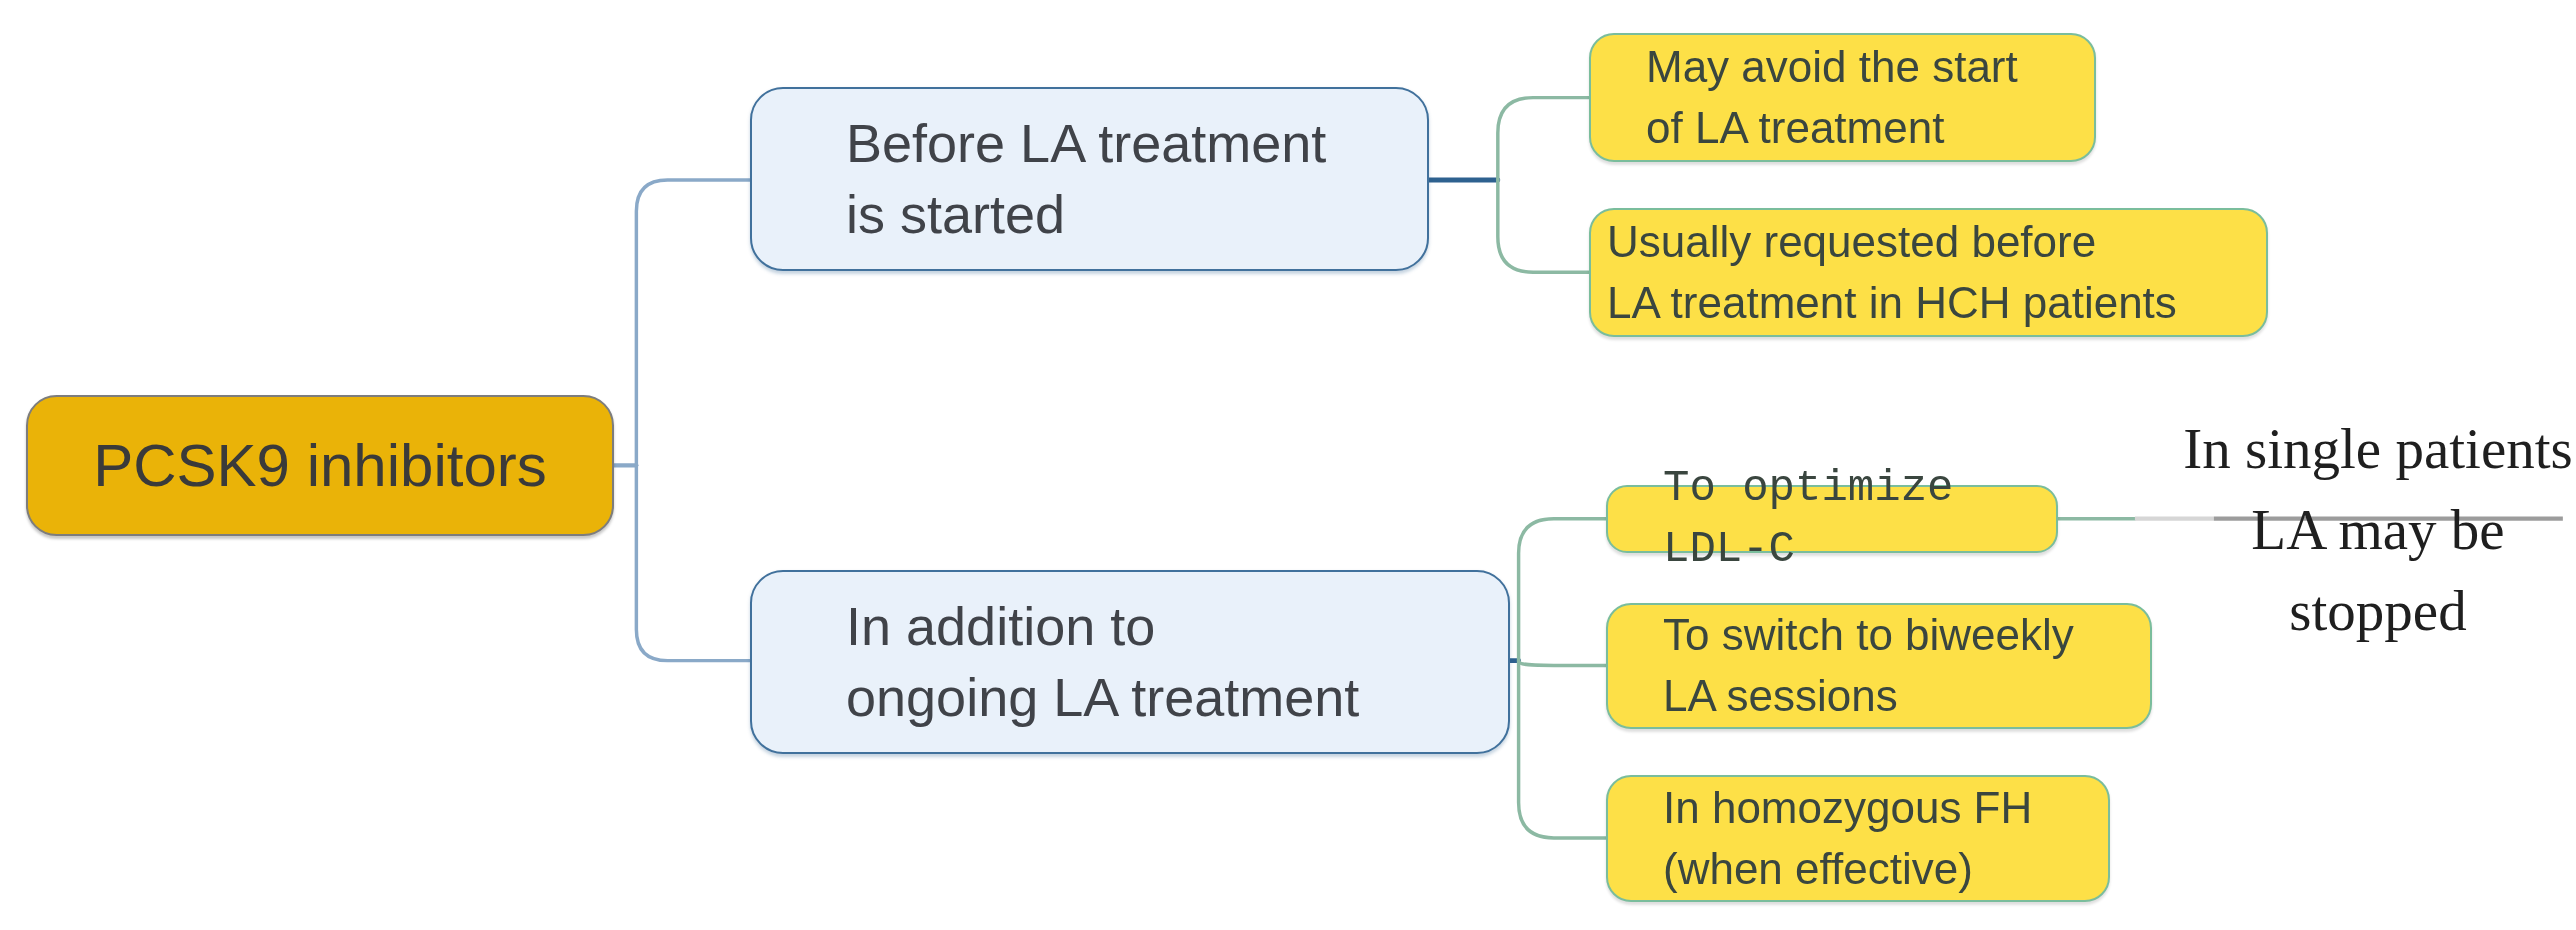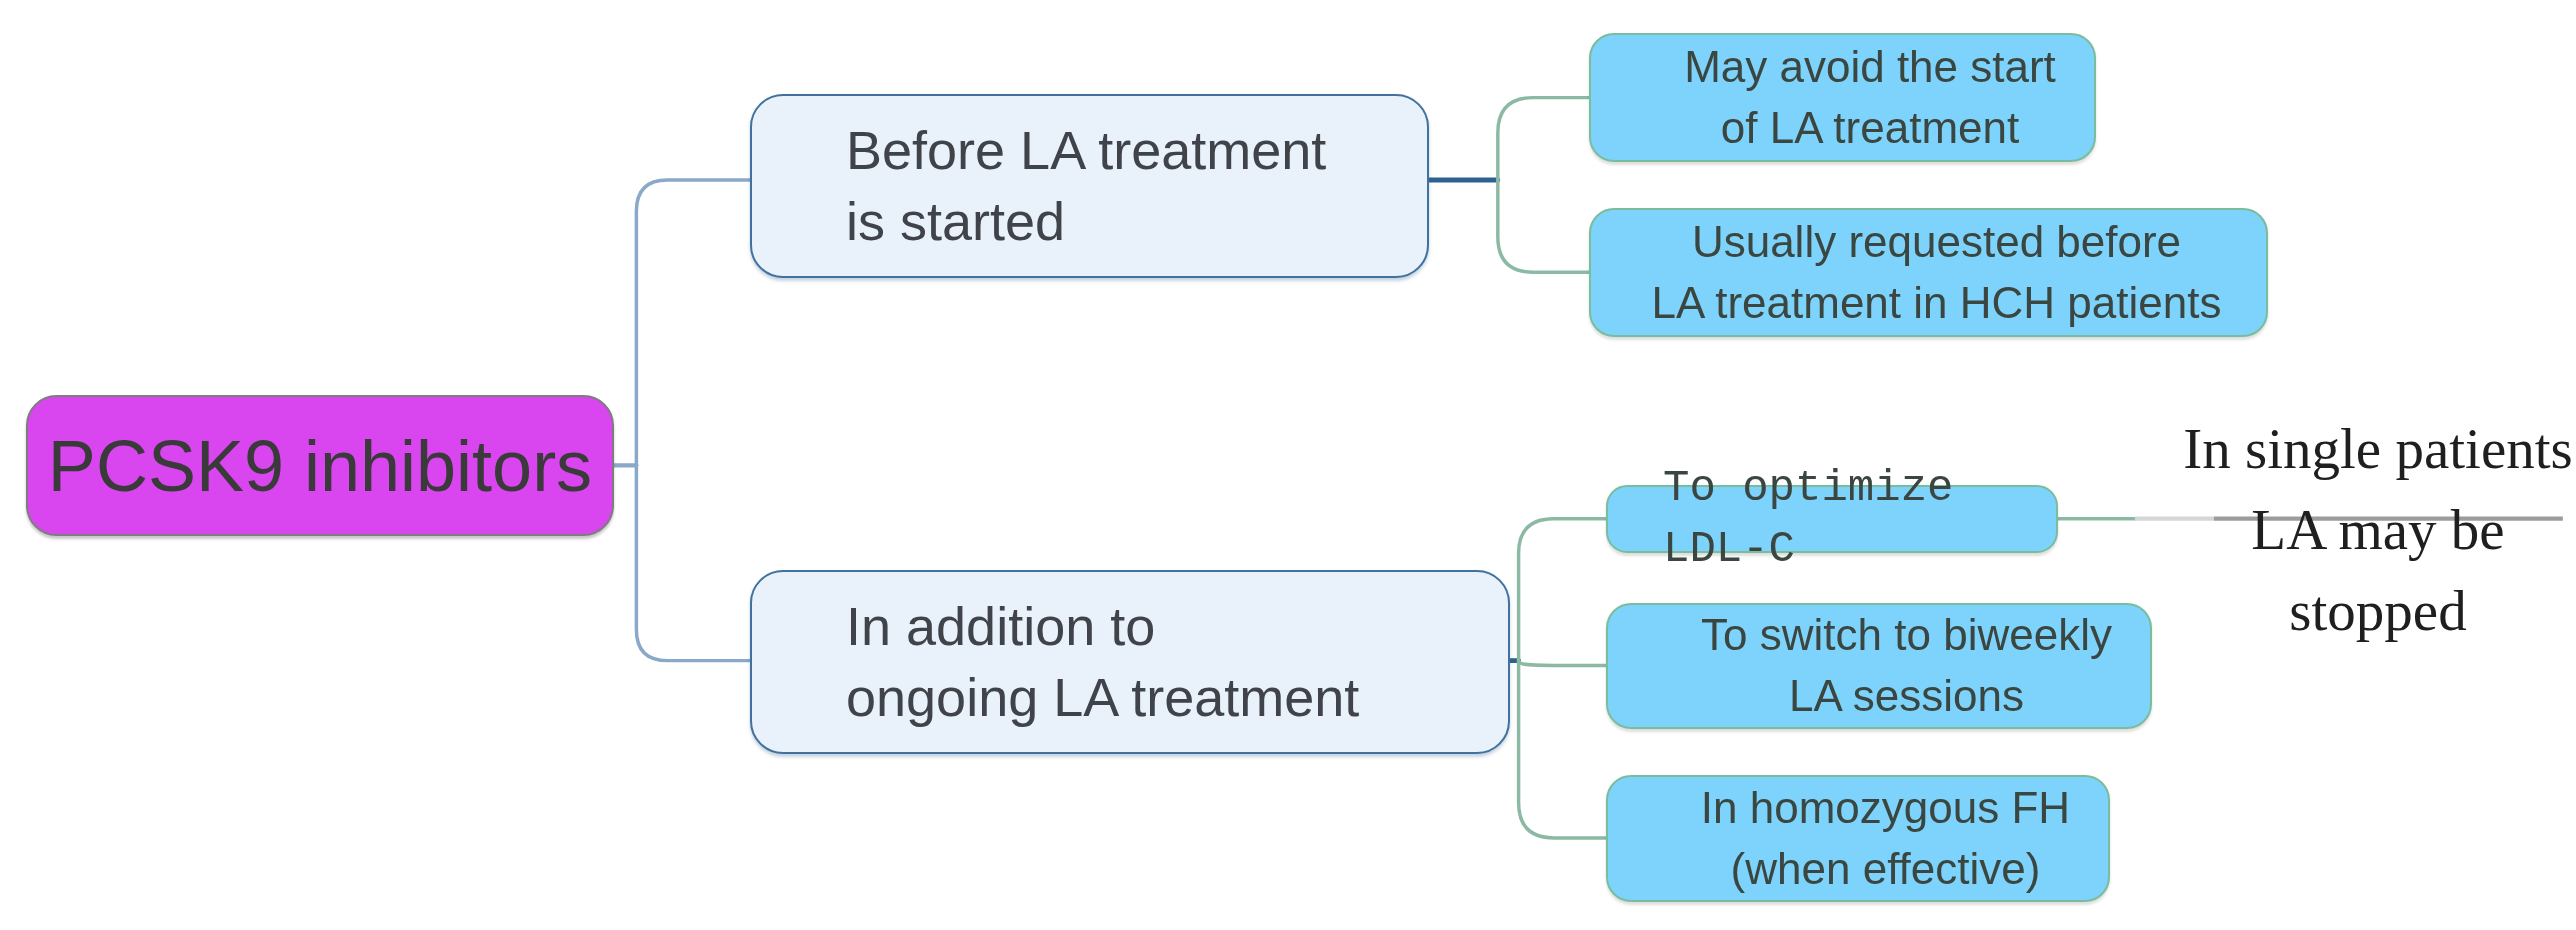--- a/index.html
+++ b/index.html
@@ -12,39 +12,38 @@
   }
   .connectors{position:absolute;left:0;top:0;width:2576px;height:930px;}
   .node{
     position:absolute;
     box-sizing:border-box;
     display:flex;flex-direction:column;justify-content:center;
   }
   .node span{display:block;}
   .root{
     left:26px;top:395px;width:588px;height:141px;
-    background:#d946ef;border:2.8px solid #7d7d7d;border-radius:30.5px;
+    background:#eab308;border:2.8px solid #7d7d7d;border-radius:30.5px;
     align-items:center;
-    font-size:72px;color:#3a3a3a;
+    font-size:60px;color:#3a3a3a;
     box-shadow:0 2.8px 2.8px rgba(0,0,0,0.22);
   }
   .branch{
     background:#e9f1fa;border:2.8px solid #41719c;border-radius:33px;
     font-size:54px;line-height:1.32;color:#404349;
     padding-left:94px;
     box-shadow:0 2.8px 3.5px rgba(46,97,143,0.28);
   }
-  .branch-before{left:750px;top:94px;width:679px;height:184px;}
+  .branch-before{left:750px;top:87px;width:679px;height:184px;}
   .branch-addition{left:750px;top:570px;width:760px;height:184px;}
   .leaf{
-    background:#7dd3fc;border:2.1px solid #7abd9c;border-radius:25px;
+    background:#fde047;border:2.1px solid #7abd9c;border-radius:25px;
     font-size:44px;line-height:1.38;color:#3a463f;
     padding-left:55px;
     box-shadow:0 2.1px 2.8px rgba(0,0,0,0.13);
-    align-items:center;
   }
   .leaf-may-avoid{left:1589px;top:33px;width:507px;height:129px;}
   .leaf-usually{left:1589px;top:208px;width:679px;height:129px;padding-left:16px;}
   .leaf-optimize{left:1606px;top:485px;width:452px;height:68px;border-radius:21px;font-family:Liberation Mono, monospace;}
   .leaf-biweekly{left:1606px;top:603px;width:546px;height:126px;}
   .leaf-homozygous{left:1606px;top:775px;width:504px;height:127px;}
   .annotation{
     position:absolute;left:2182px;top:409px;width:392px;
     font-size:57px;line-height:1.42;color:#1f1f1f;
     text-align:center;

